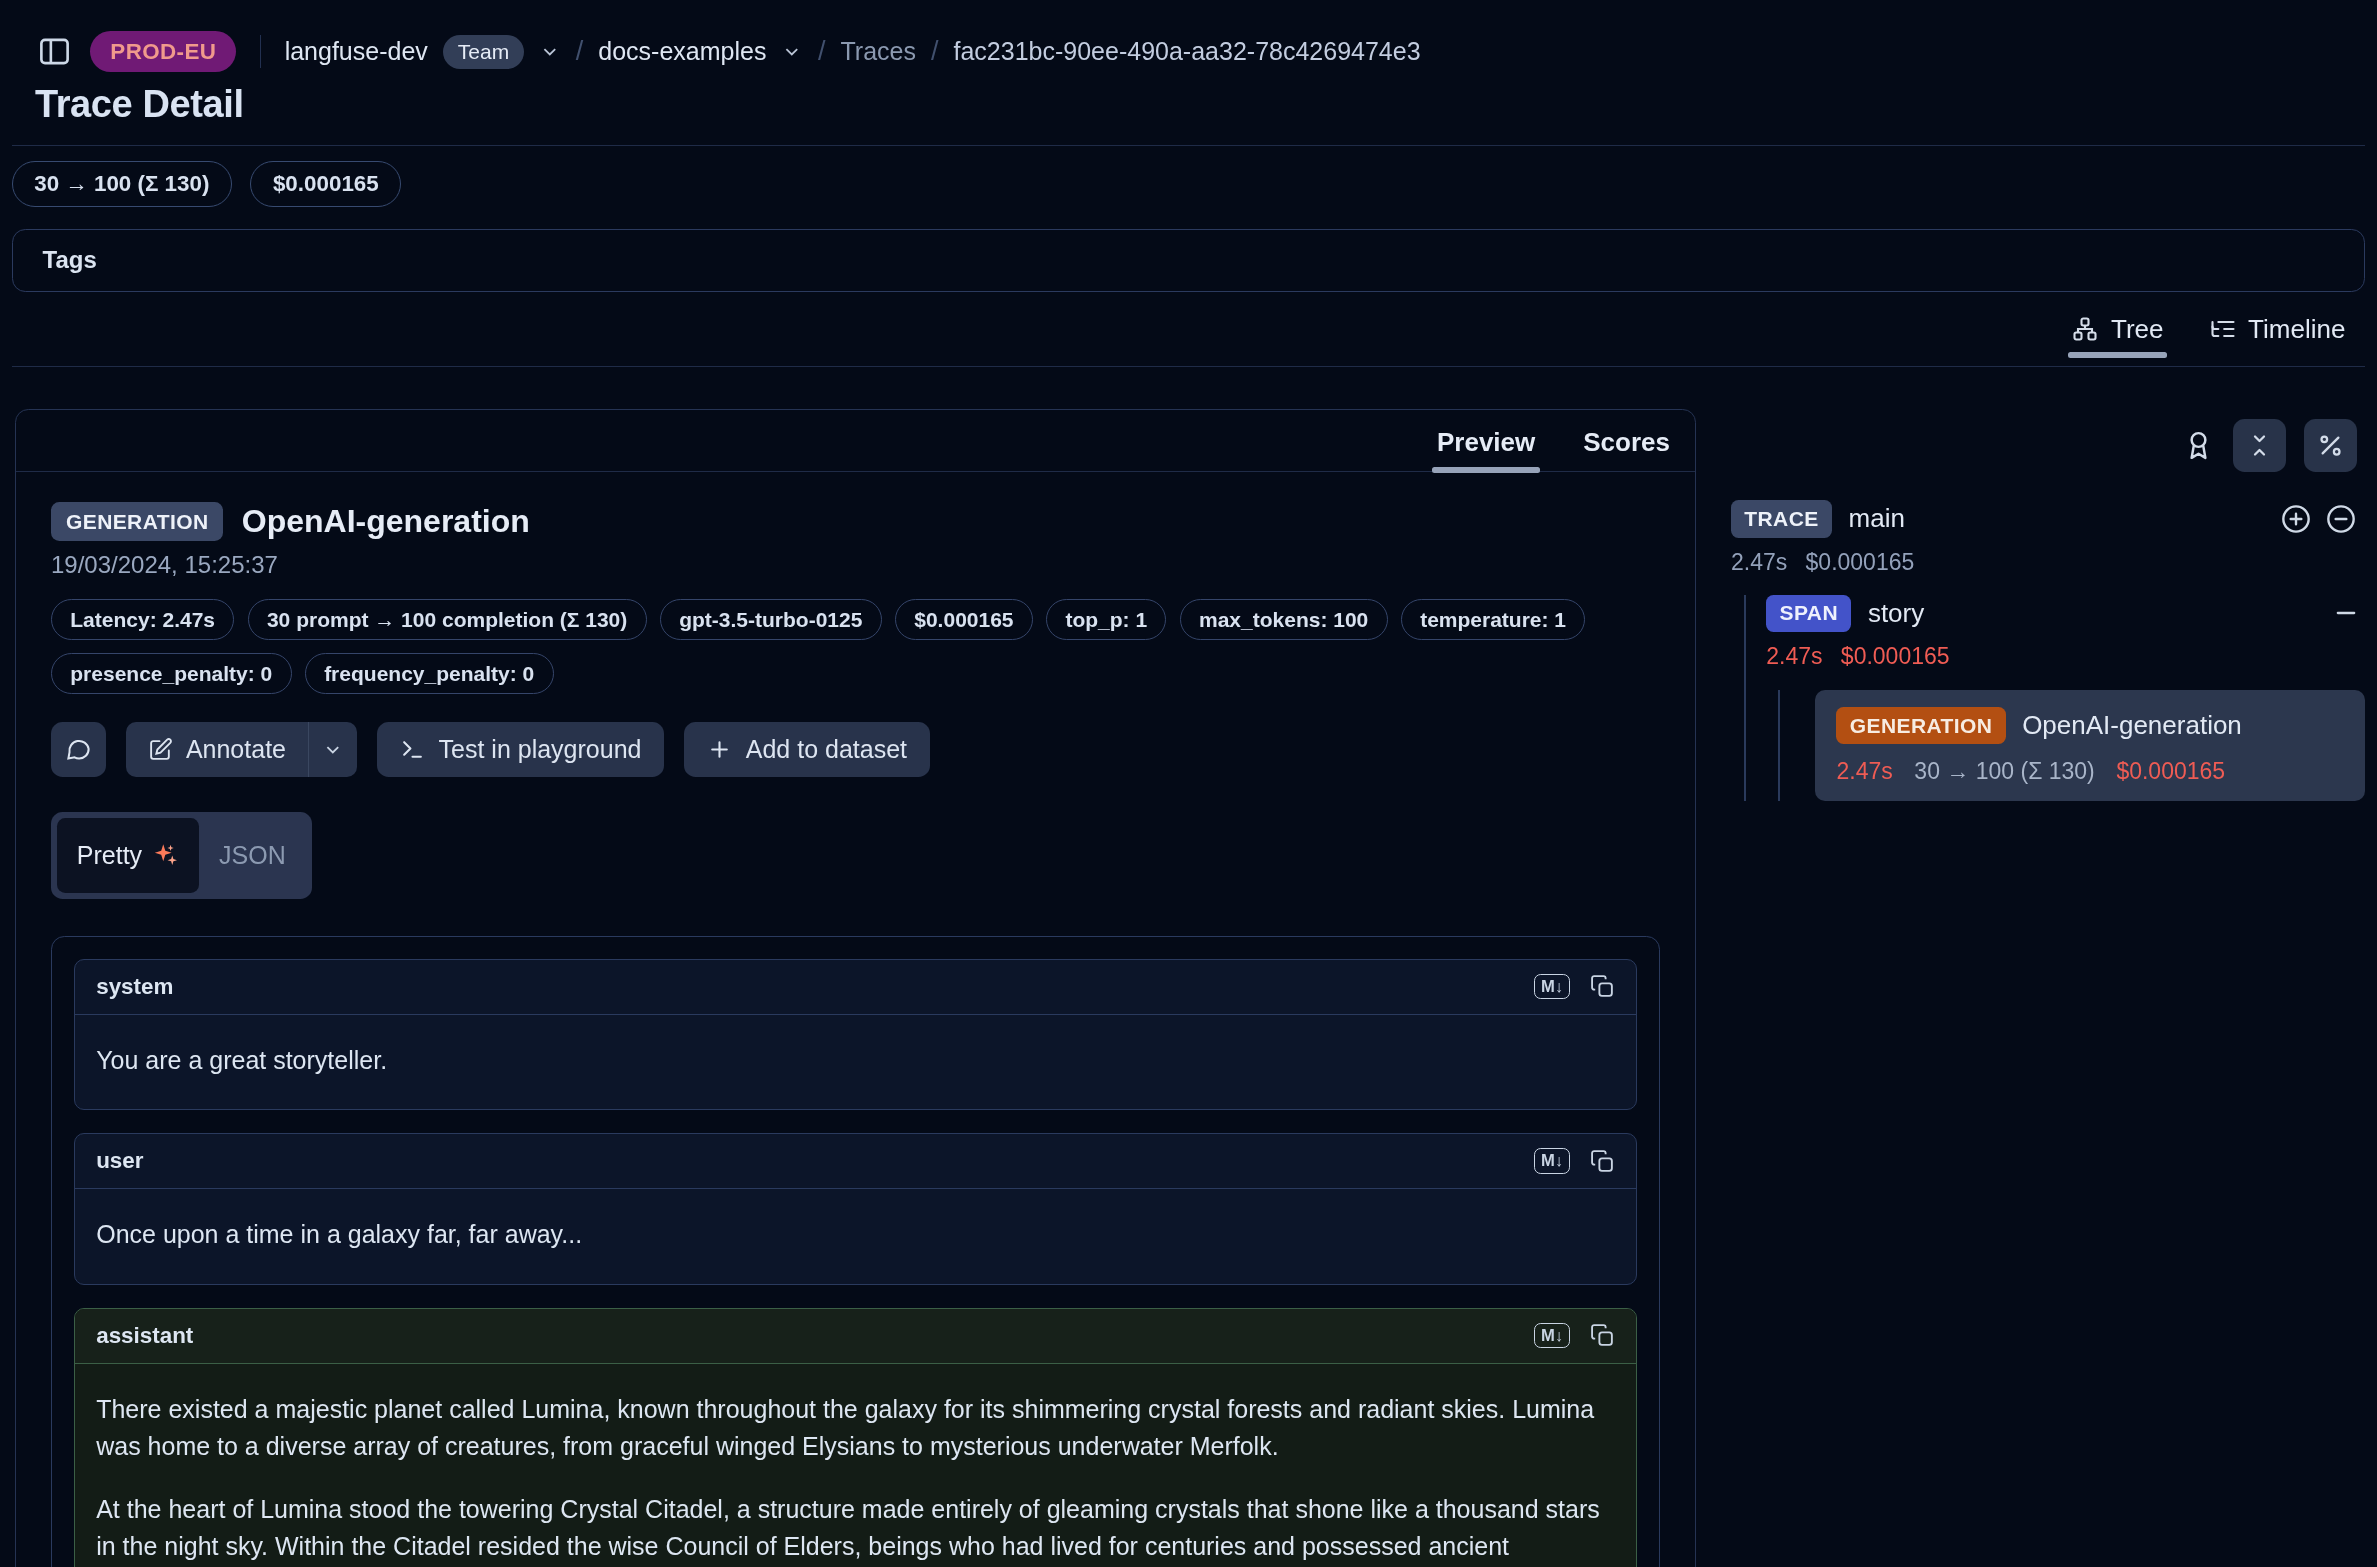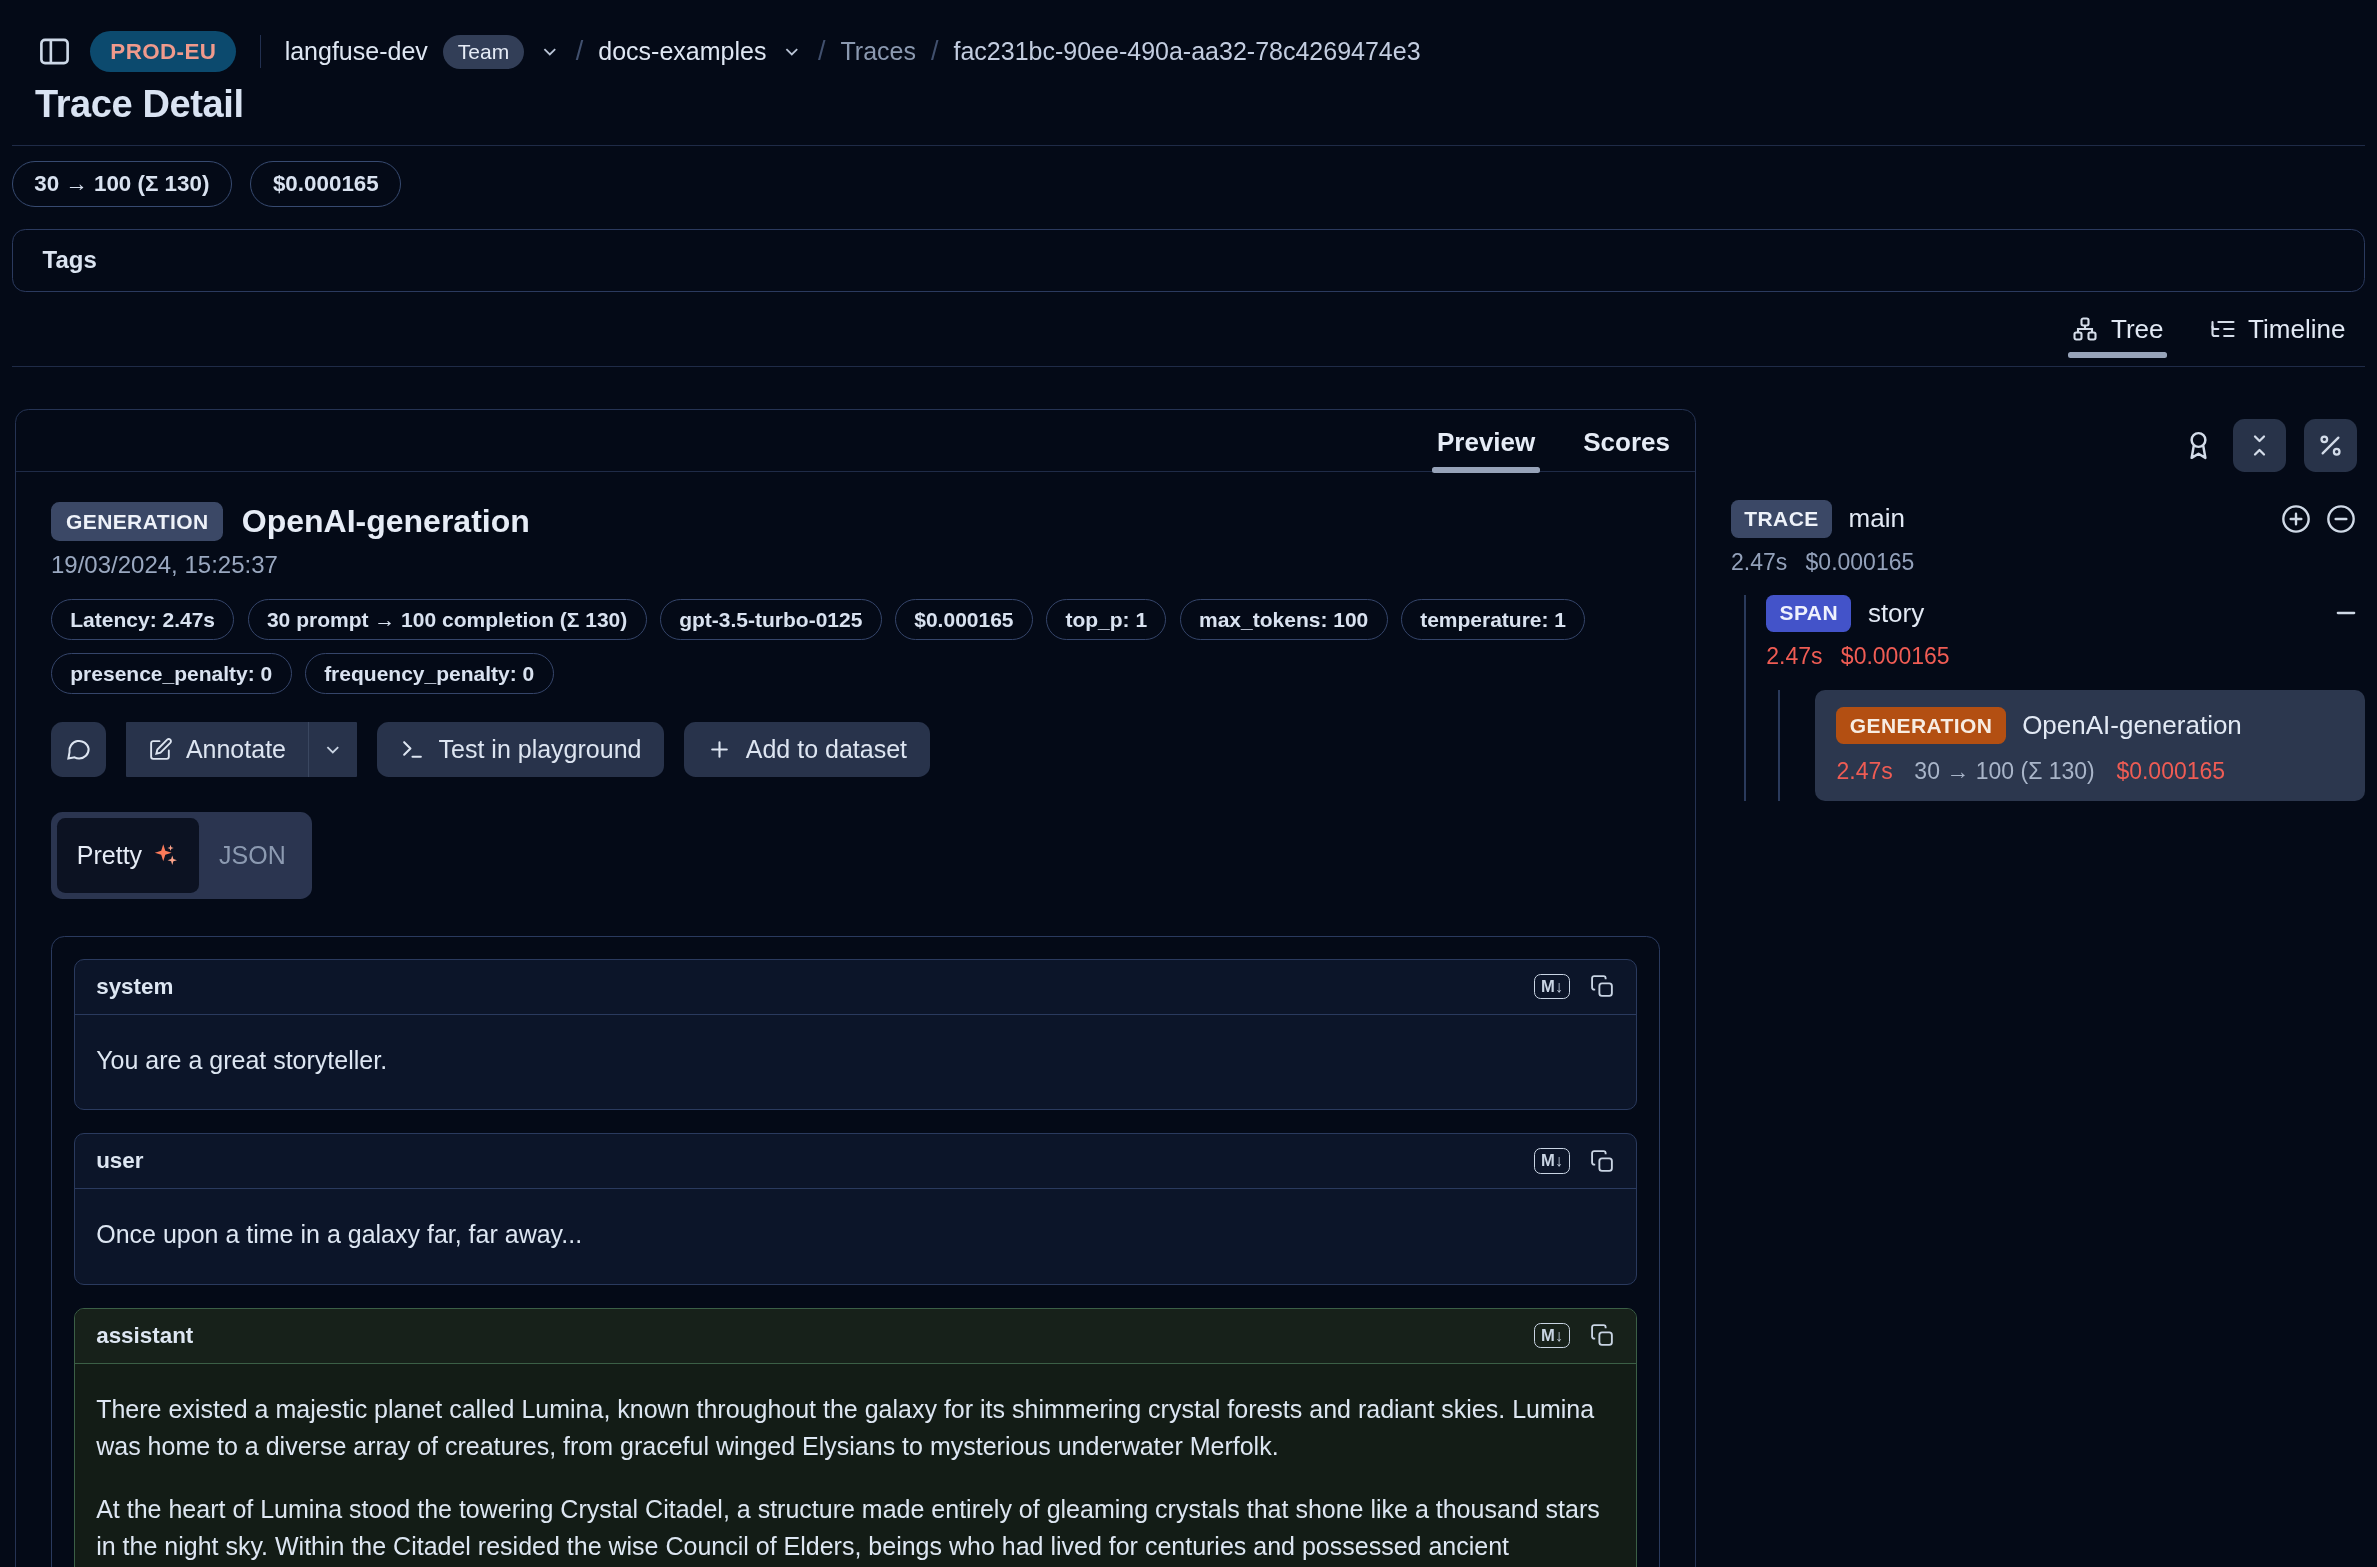--- a/index.html
+++ b/index.html
@@ -8,21 +8,21 @@
     width:2377px; height:1568px;
     background:#040a17;
     color:#dbe4f1;
     font-family:"Liberation Sans","DejaVu Sans",sans-serif;
   }
   .page { width:2377px; height:1568px; position:relative; }
 
   
   .topbar { display:flex; align-items:center; gap:18.3px; padding:23px 37px 0 37px; height:80px; }
   .icon-btn { background:none; border:none; color:#cdd8e7; cursor:pointer; display:inline-flex; align-items:center; justify-content:center; }
-  .env-badge { background:#0c4a6e; color:#f09a8c; font-size:22.4px; font-weight:600; letter-spacing:0.4px; padding:7.5px 20px; border-radius:830px; }
+  .env-badge { background:#701a75; color:#f09a8c; font-size:22.4px; font-weight:600; letter-spacing:0.4px; padding:7.5px 20px; border-radius:830px; }
   .vsep { width:1.7px; height:33px; background:#223050; margin:0 5px; }
   .breadcrumb { display:flex; align-items:center; gap:15px; font-size:25px; }
   .crumb { color:#dfe7f3; font-weight:500; cursor:pointer; }
   .crumb.muted { color:#8b99b0; font-weight:400; }
   .crumb.id { color:#c3cde0; font-weight:400; }
   .team-pill { background:#323e57; color:#e6ecf6; font-size:21px; padding:5px 15px; border-radius:830px; }
   .slash { color:#41506e; font-size:27px; }
   .chev { color:#b9c4d6; display:inline-flex; }
 
   
@@ -64,21 +64,21 @@
   .type-badge { background:#3b4866; color:#eef2f9; font-size:21px; font-weight:700; letter-spacing:0.4px; padding:7.5px 15px; border-radius:8.3px; }
   .obs-title { font-size:32px; font-weight:700; color:#e6ecf6; }
   .obs-time { margin-top:10px; font-size:24px; color:#9aa8c0; }
   .obs-badges { margin-top:20px; display:flex; flex-wrap:wrap; gap:13.3px; max-width:1613px; }
   .obs-badge { border:1.7px solid #35456a; border-radius:830px; padding:7.5px 18.3px; font-size:21px; font-weight:600; color:#d9e2f0; white-space:nowrap; }
 
   
   .obs-actions { margin-top:28px; display:flex; align-items:center; gap:20px; }
   .act-btn { height:55px; background:#28334b; border:none; border-radius:11.6px; color:#dde5f1; font-size:25px; font-weight:500; font-family:inherit; display:flex; align-items:center; gap:13.3px; padding:0 23px; cursor:pointer; }
   .act-btn.square { width:55px; padding:0; justify-content:center; }
-  .split { display:flex; align-items:stretch; background:#28334b; border-radius:1px; height:55px; }
+  .split { display:flex; align-items:stretch; background:#28334b; border-radius:10px; height:55px; }
   .split .left { display:flex; align-items:center; gap:13.3px; padding:0 21.6px; color:#dde5f1; font-size:25px; font-weight:500; cursor:pointer; }
   .split .sep { width:1.7px; background:#3a4760; margin:0; }
   .split .right { width:48px; display:flex; align-items:center; justify-content:center; color:#c9d4e3; cursor:pointer; }
 
   
   .fmt-toggle { margin-top:35px; display:inline-flex; background:#2b3550; border-radius:11.6px; padding:5.8px; }
   .fmt-seg { display:flex; align-items:center; gap:10px; font-size:25px; font-weight:500; padding:23px 20px; border-radius:8.3px; color:#8c9ab1; cursor:pointer; }
   .fmt-seg.active { background:#0c1222; color:#e6ecf6; }
 
   

